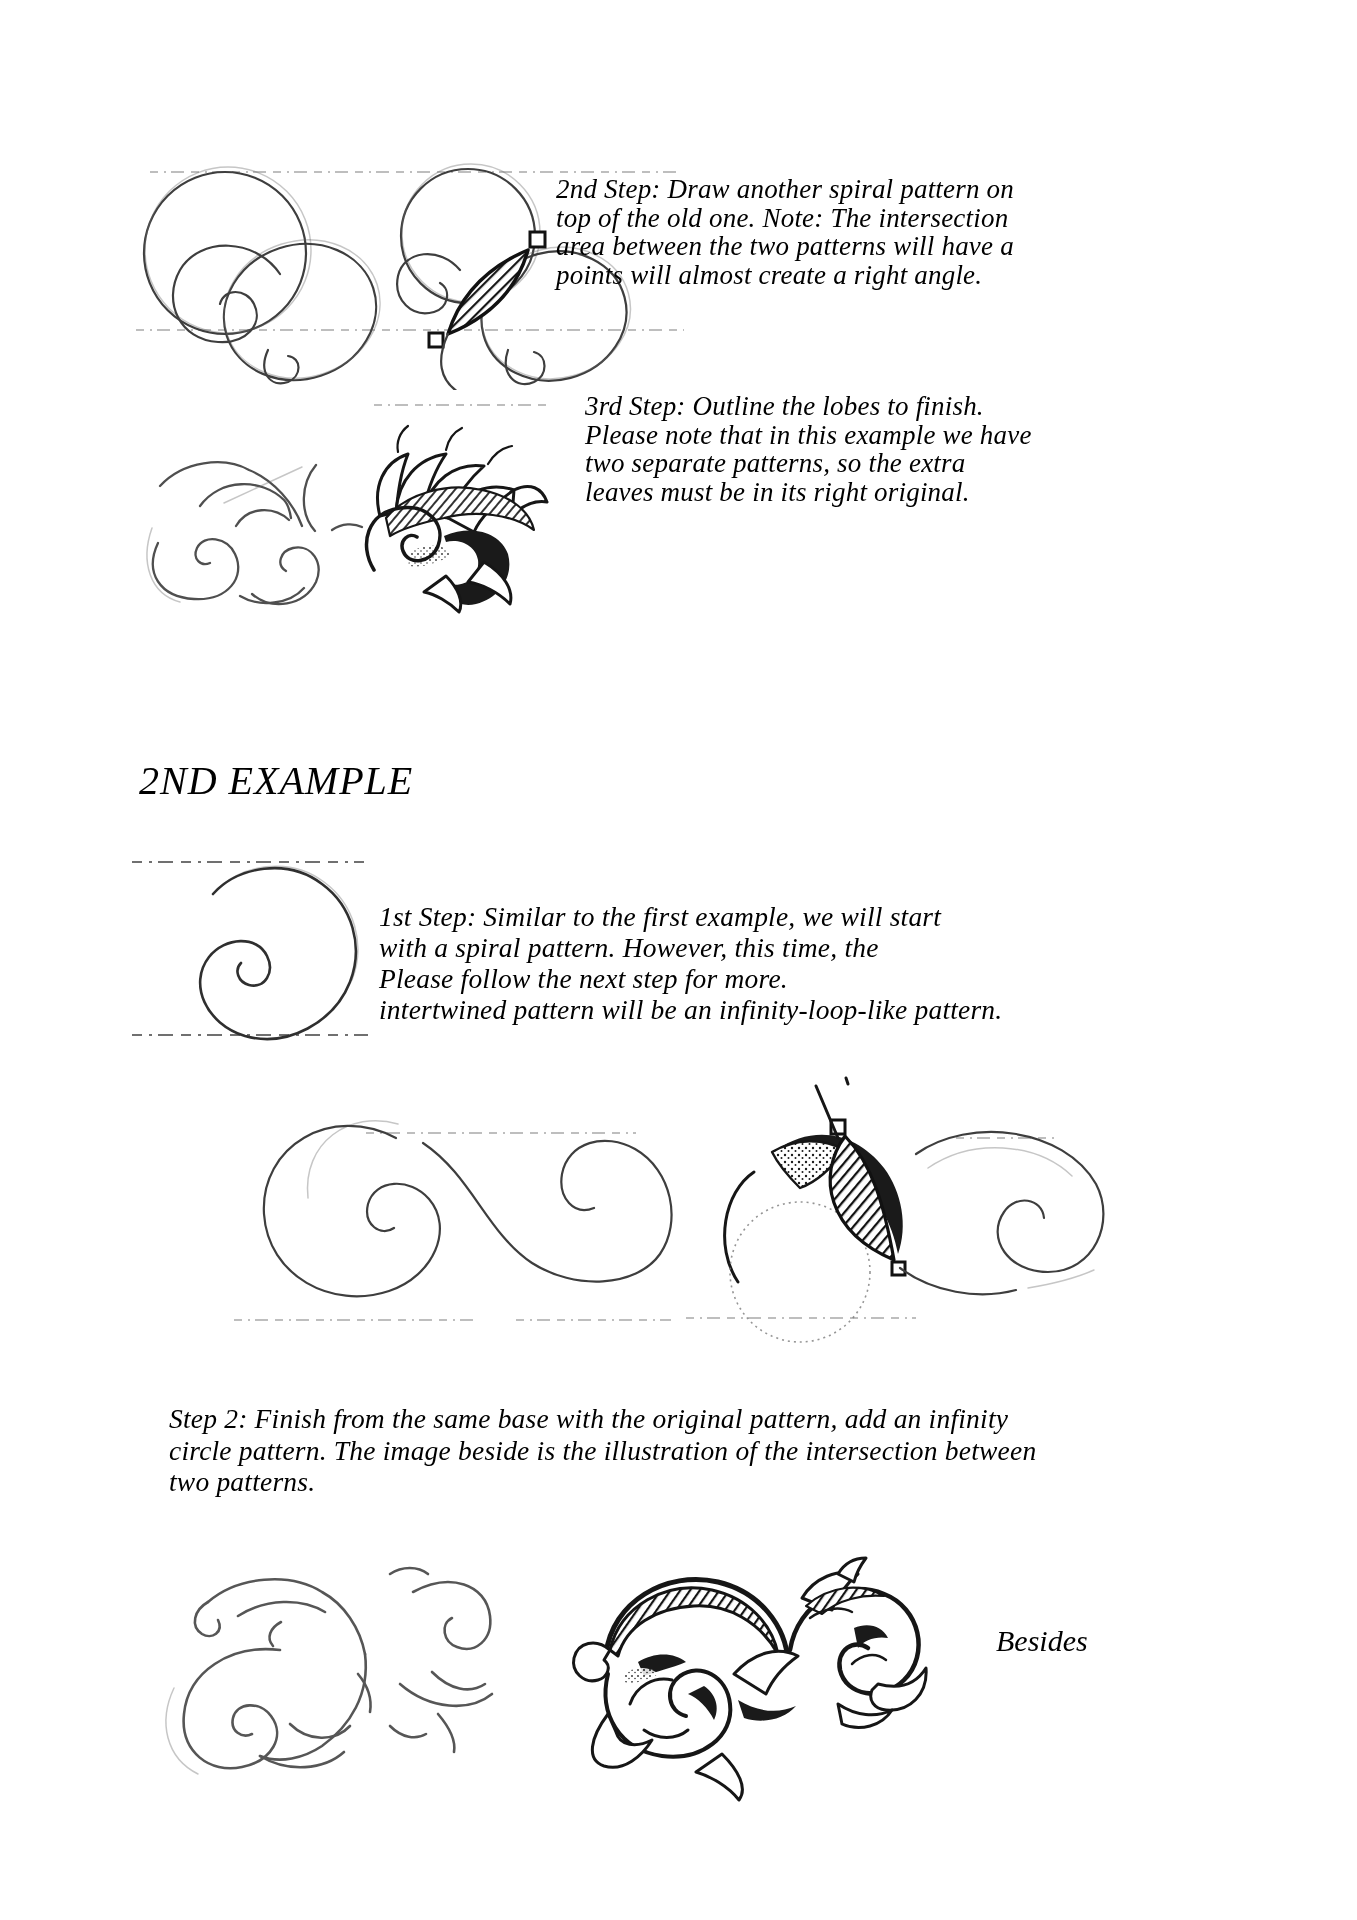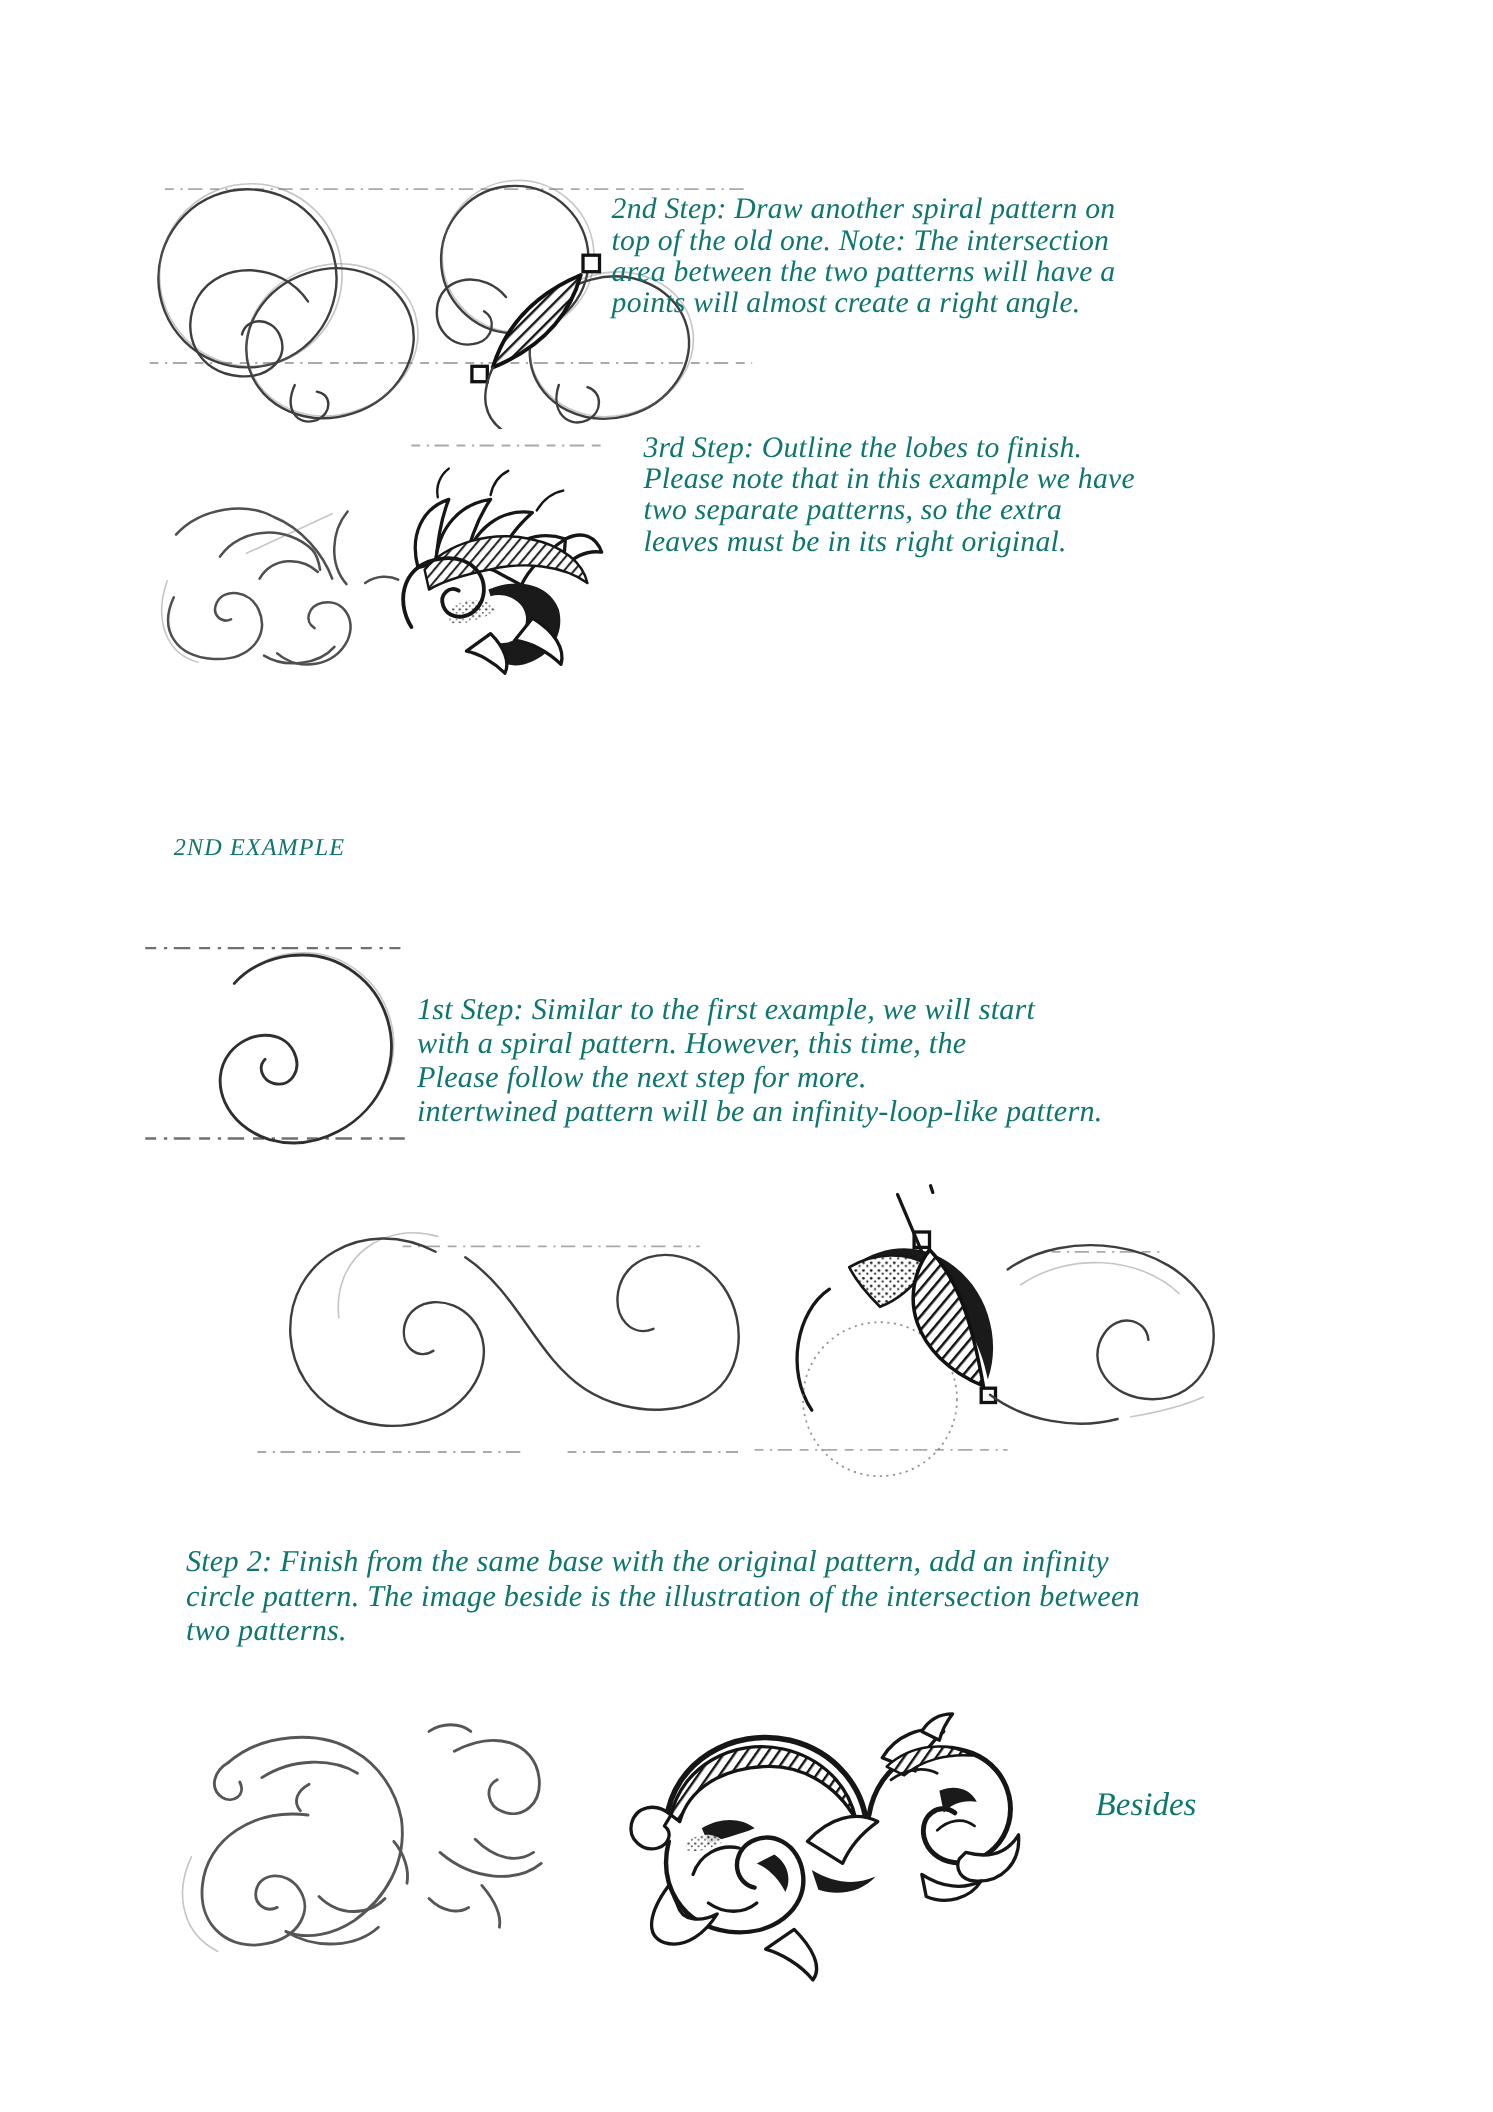--- a/index.html
+++ b/index.html
@@ -2,29 +2,29 @@
 <html><head>
 <meta charset="utf-8">
 <style>
   html,body{margin:0;padding:0;background:#e8e8e8;}
   .page{
     position:relative;
     width:1357px;height:1920px;
     margin:0 auto;
     background:#ffffff;
     font-family:"Liberation Serif", serif;
-    color:#0f766e;
+    color:#000000;
     overflow:hidden;
   }
   .tb{position:absolute;font-style:italic;white-space:nowrap;letter-spacing:.2px;}
   .tb .ln{display:block;}
   .b1,.b2{font-size:27px;line-height:28.5px;}
   .b3{font-size:27.5px;line-height:31px;}
   .b4{font-size:27.5px;line-height:31.5px;}
-  .heading{position:absolute;font-style:italic;font-size:22px;letter-spacing:1px;margin-left:19px;}
+  .heading{position:absolute;font-style:italic;font-size:40px;letter-spacing:1px;}
   .finish{position:absolute;font-style:italic;font-size:30px;}
   .illus{position:absolute;}
   svg{display:block;}
   .sk{fill:none;stroke:#3e3e3e;stroke-width:2.2;stroke-linecap:round;}
   .sk2{fill:none;stroke:#4f4f4f;stroke-width:2.3;stroke-linecap:round;}
   .echo{fill:none;stroke:#6a6a6a;stroke-width:1.5;opacity:.38;stroke-linecap:round;}
   .guide{fill:none;stroke:#9a9a9a;stroke-width:1.6;stroke-dasharray:8 6 2 5 13 7;opacity:.85;}
   .guided{fill:none;stroke:#616161;stroke-width:2.1;stroke-dasharray:10 7 3 6 15 8;opacity:.9;}
   .ink{stroke:#161616;stroke-linecap:round;stroke-linejoin:round;}
   .leaf{fill:#ffffff;stroke:#161616;stroke-width:3;stroke-linejoin:round;}

